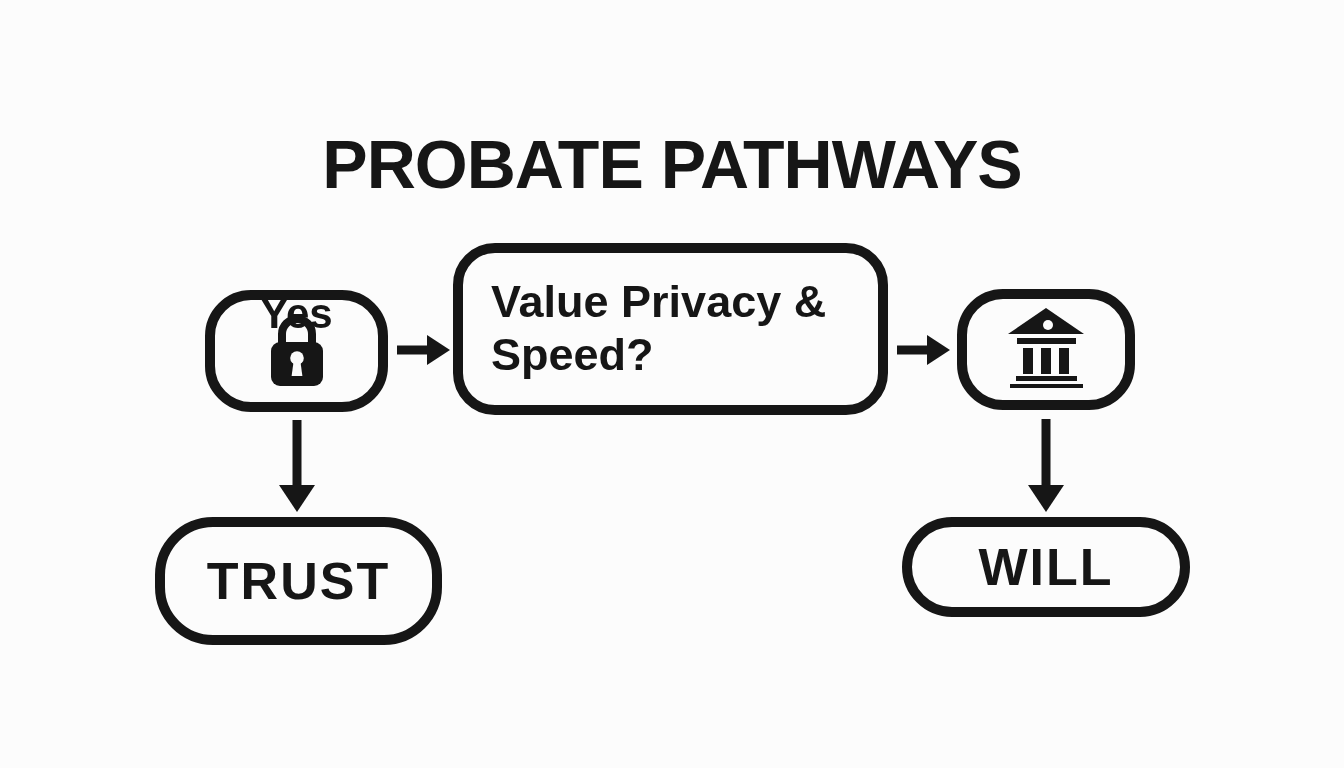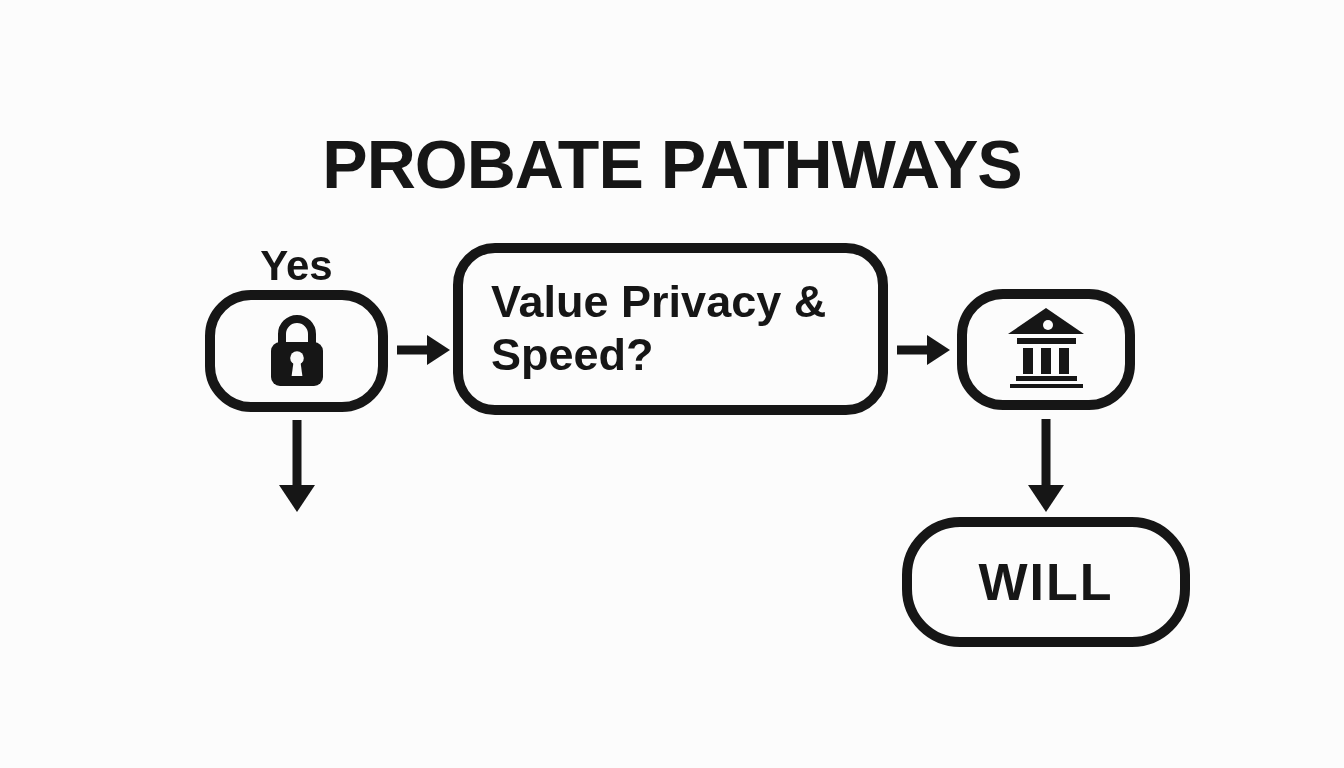--- a/index.html
+++ b/index.html
@@ -23,27 +23,27 @@
   .node-bank{ left:957px; top:289px; width:178px; height:121px; border-radius:46px; }
   .node-question{
     left:453px; top:243px; width:435px; height:172px; border-radius:42px;
     flex-direction:column; align-items:flex-start; justify-content:center;
     padding-left:28px; padding-right:0;
   }
   .question-text{
     font-size:45px; font-weight:800; line-height:1.17; color:var(--ink);
   }
   .node-trust{ left:155px; top:517px; width:287px; height:128px; border-radius:58px; }
-  .node-will{ left:902px; top:517px; width:288px; height:130px; border-radius:58px;text-align:right; }
+  .node-will{ left:902px; top:517px; width:288px; height:100px; border-radius:58px;text-align:right; }
   .outcome-text{
     font-size:52px; font-weight:800; letter-spacing:2px; color:var(--ink);
   }
   .branch-label{
     position:absolute; text-align:center; font-size:42px; font-weight:800;
-    line-height:44px; color:var(--ink);
+    line-height:44px; color:var(--ink);margin-top:48px;
   }
   .label-yes{ left:205px; top:244px; width:183px; }
   .label-no{ left:957px; top:244px; width:178px; }
   .arrows{ position:absolute; left:0; top:0; width:1344px; height:768px; pointer-events:none; }
   .icon{ display:flex; align-items:center; justify-content:center; }
   .icon-lock{ transform:translateY(-2px); }
   .icon-bank{ transform:translateY(-3px); }
 </style>
 </head>
 <body>
@@ -77,20 +77,23 @@
         <rect x="12" y="32" width="59" height="6" fill="var(--ink)"></rect>
         <rect x="18" y="42" width="10" height="26" fill="var(--ink)"></rect>
         <rect x="36" y="42" width="10" height="26" fill="var(--ink)"></rect>
         <rect x="54" y="42" width="10" height="26" fill="var(--ink)"></rect>
         <rect x="11" y="70" width="61" height="5" fill="var(--ink)"></rect>
         <rect x="5" y="78" width="73" height="8" fill="var(--ink)"></rect>
       </svg>
     </span>
   </div>
 
+  <div class="node node-trust">
+    <span class="outcome-text">TRUST</span>
+  </div>
 
   <div class="node node-will">
     <span class="outcome-text">WILL</span>
   </div>
 
   <svg class="arrows" viewBox="0 0 1344 768">
     <g stroke="var(--ink)" fill="var(--ink)">
       <line x1="397" y1="350" x2="429" y2="350" stroke-width="9"></line>
       <polygon points="427,335 427,365 450,350" stroke="none"></polygon>
     </g>

